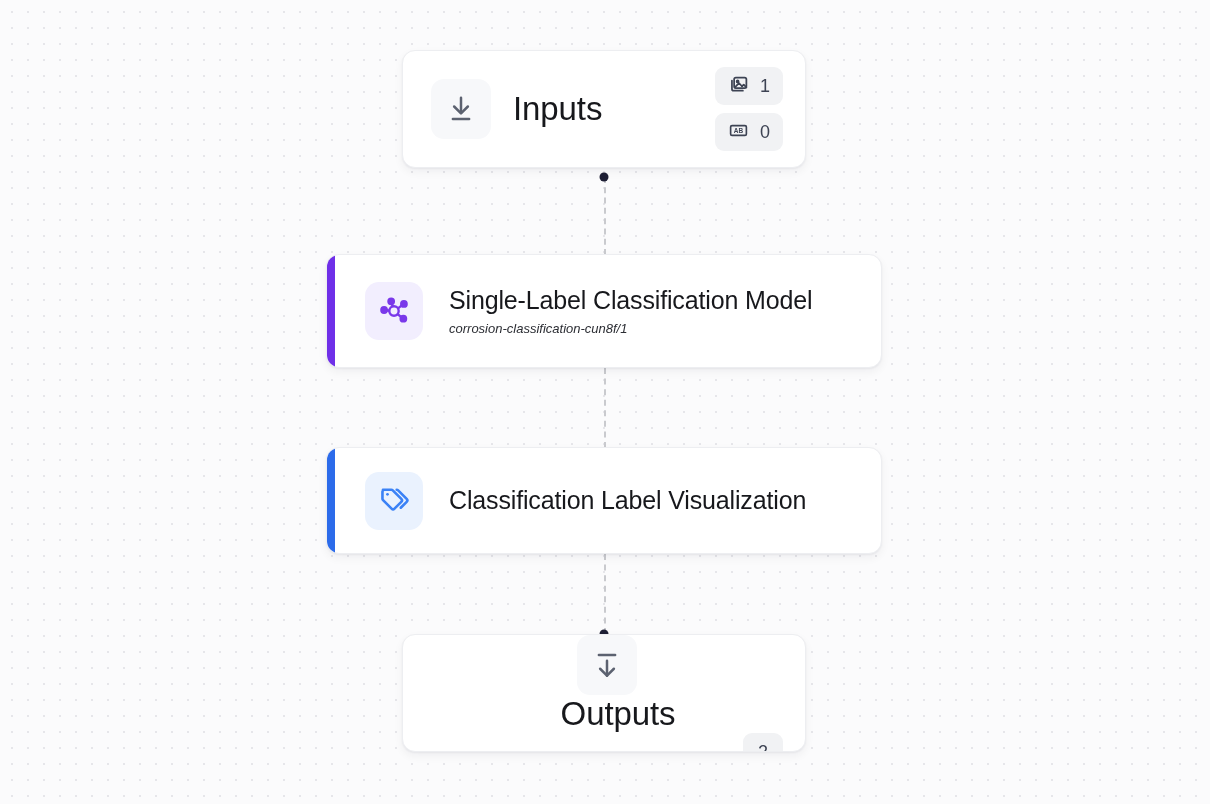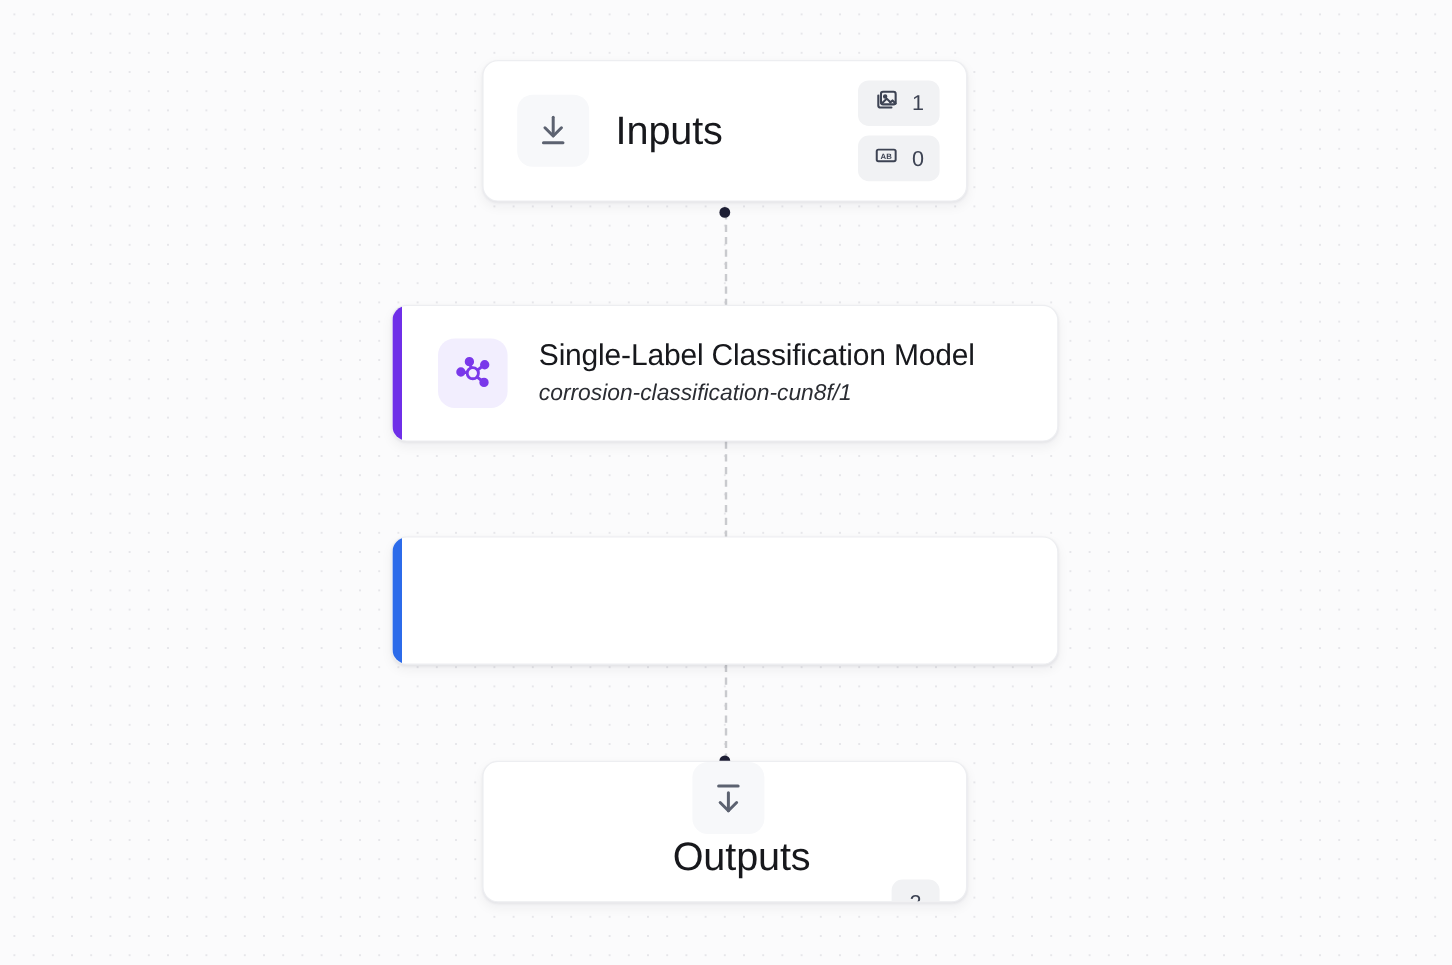--- a/index.html
+++ b/index.html
@@ -127,21 +127,21 @@
 
   .accent {
     width: 8px;
     align-self: stretch;
     flex: 0 0 auto;
     border-radius: 13px 0 0 13px;
   }
 
   .block-body {
     display: flex;
-    align-items: flex-start;
+    align-items: center;
     padding-left: 30px;
     flex: 1 1 auto;
     min-width: 0;
   }
 
   .block-icon {
     width: 58px;
     height: 58px;
     border-radius: 14px;
     display: flex;
@@ -157,21 +157,21 @@
     min-width: 0;
   }
   .block-title {
     font-size: 25px;
     color: #17181c;
     letter-spacing: -0.15px;
     white-space: nowrap;
     line-height: 1.15;
   }
   .block-subtitle {
-    font-size: 19px;
+    font-size: 13px;
     font-style: italic;
     color: #2b2d33;
     margin-top: 6px;
     white-space: nowrap;
   }
 </style>
 </head>
 <body>
 
 <div id="canvas">
@@ -234,20 +234,32 @@
       </div>
       <div class="block-text">
         <div class="block-title">Single-Label Classification Model</div>
         <div class="block-subtitle">corrosion-classification-cun8f/1</div>
       </div>
     </div>
   </div>
 
   <div class="node block" id="node-viz">
     <div class="accent" style="background:#2c6bea"></div>
+    <div class="block-body">
+      <div class="block-icon blue">
+        <svg width="33" height="33" viewBox="0 0 24 24" fill="none" stroke="currentColor" stroke-width="1.9" stroke-linecap="round" stroke-linejoin="round">
+          <path d="M3.6 4.2 h6.1 a1.5 1.5 0 0 1 1.06 .44 l6.2 6.2 a1.5 1.5 0 0 1 0 2.12 l-4.96 4.96 a1.5 1.5 0 0 1 -2.12 0 l-6.2 -6.2 a1.5 1.5 0 0 1 -.44 -1.06 V5.7 a1.5 1.5 0 0 1 1.5 -1.5 z"></path>
+          <circle cx="6.9" cy="7.5" r="1.0" fill="currentColor" stroke="none"></circle>
+          <path d="M13.6 4.2 a1.5 1.5 0 0 1 1.06 .44 l6.2 6.2 a1.5 1.5 0 0 1 0 2.12 l-4.3 4.3"></path>
+        </svg>
+      </div>
+      <div class="block-text">
+        <div class="block-title">Classification Label Visualization</div>
+      </div>
+    </div>
   </div>
 
   <div class="node io" id="node-outputs">
     <div class="io-icon">
       <svg width="30" height="30" viewBox="0 0 24 24" fill="none" stroke="currentColor" stroke-width="2" stroke-linecap="round" stroke-linejoin="round">
         <line x1="5.5" y1="4" x2="18.5" y2="4"></line>
         <line x1="12" y1="8.5" x2="12" y2="20.5"></line>
         <polyline points="6.5,15 12,20.5 17.5,15"></polyline>
       </svg>
     </div>

